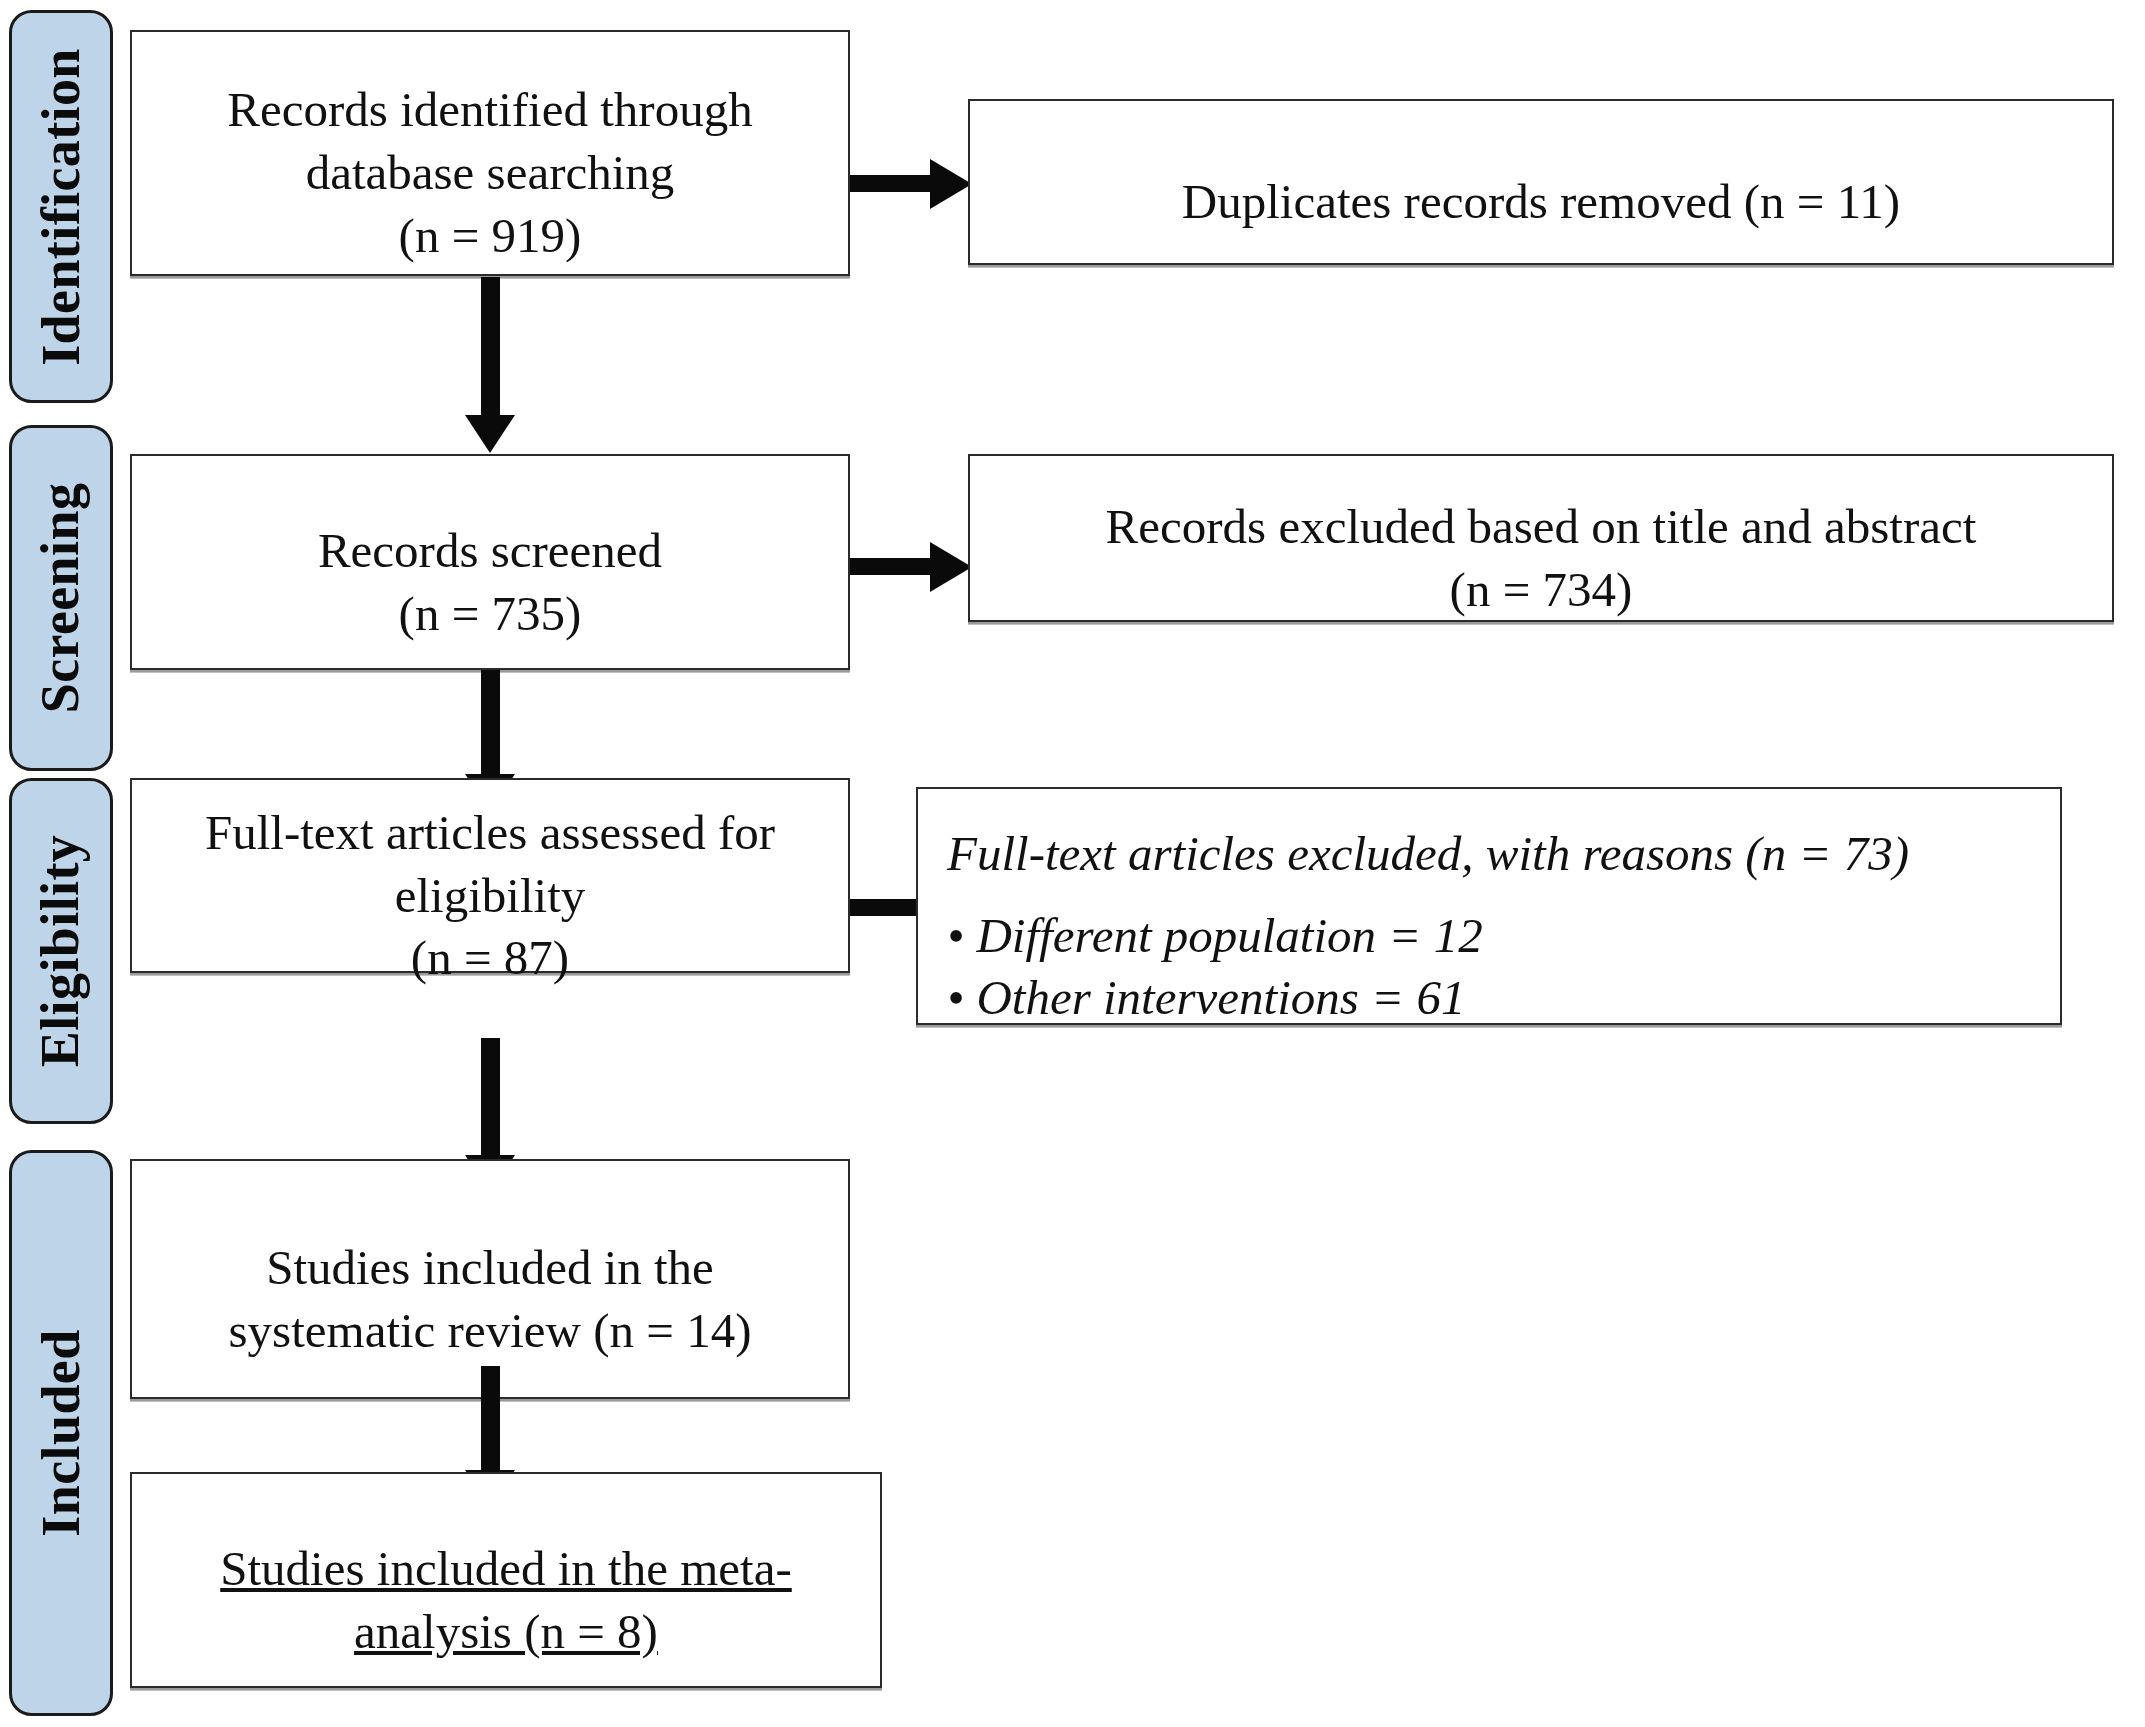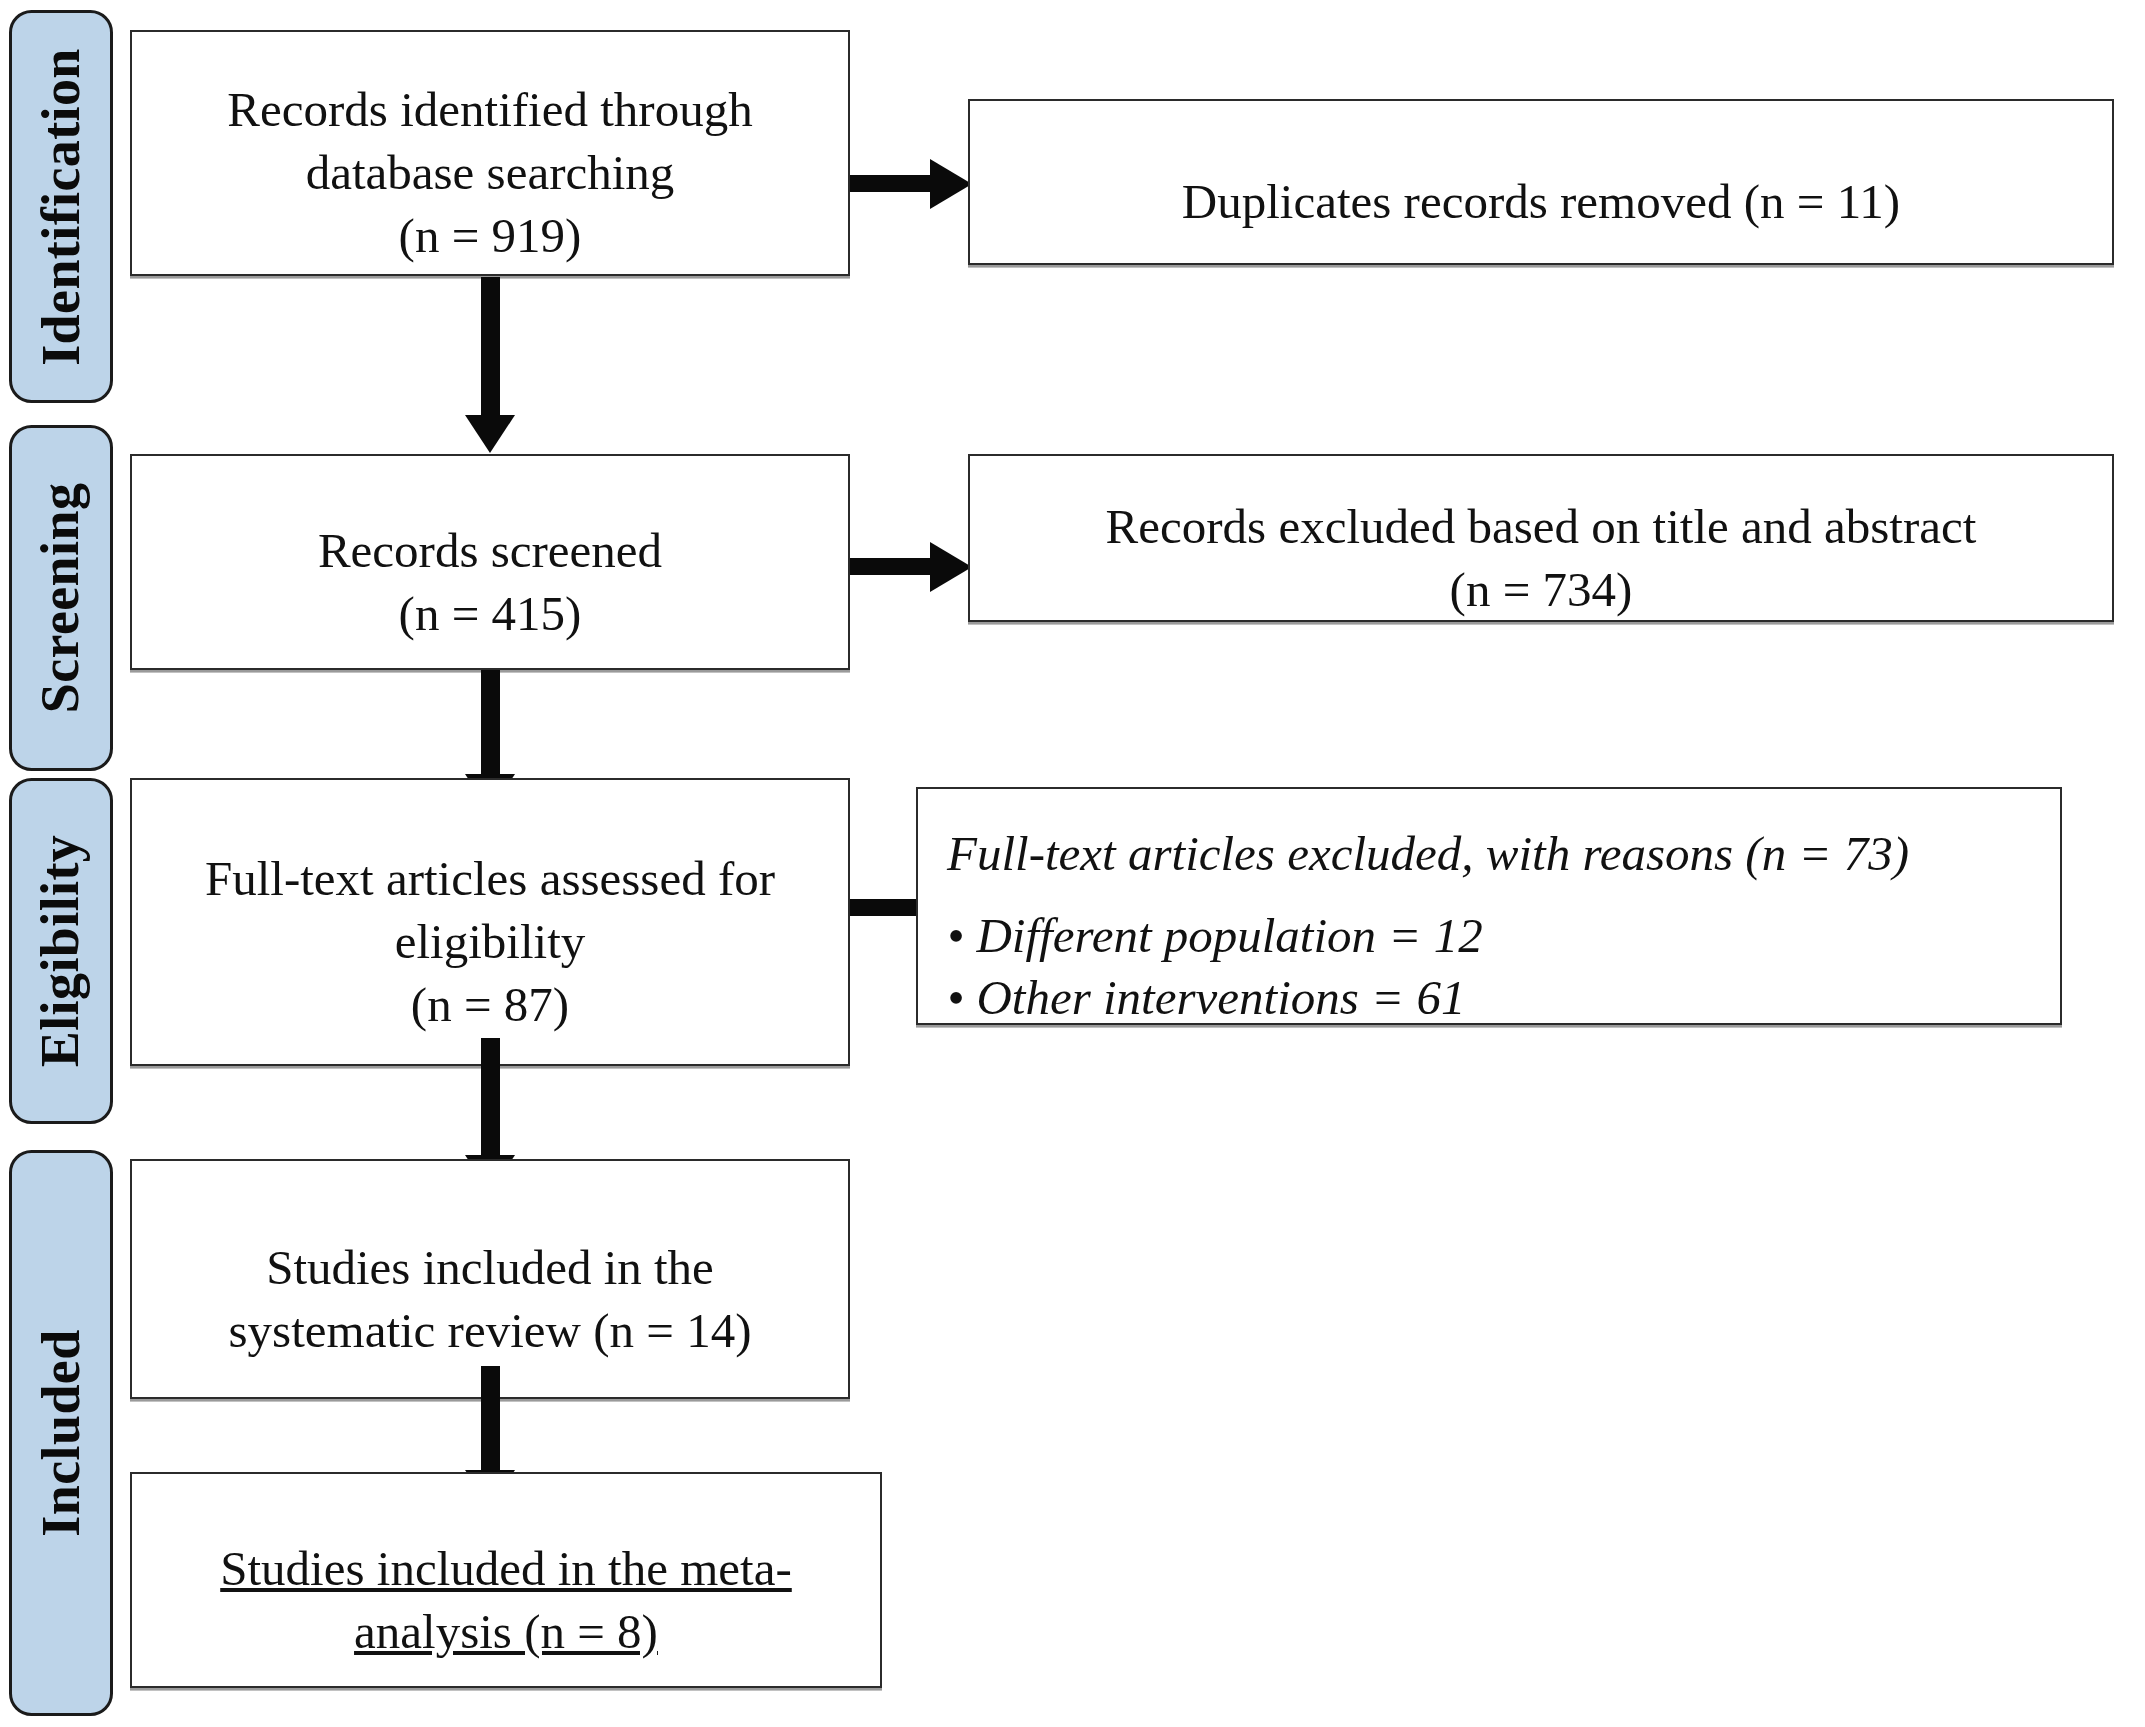--- a/index.html
+++ b/index.html
@@ -160,42 +160,42 @@
   </div>
 
   <div class="arrow-v" style="left:481px; top:277px;">
     <div class="shaft" style="height:143px;"></div>
     <div class="head" style="top:138px;"></div>
   </div>
 
   <div class="flow-box center" style="left:130px; top:454px; width:720px; height:216px;">
     <div class="box-text">
       <span>Records screened</span><br>
-      <span>(n = 415)</span>
+      <span>(n = 735)</span>
     </div>
   </div>
 
   <div class="arrow-h" style="left:850px; top:558px;">
     <div class="shaft" style="width:86px;"></div>
     <div class="head" style="left:80px;"></div>
   </div>
 
   <div class="flow-box center" style="left:968px; top:454px; width:1146px; height:168px;">
     <div class="box-text">
       <span>Records excluded based on title and abstract</span><br>
       <span>(n = 734)</span>
     </div>
   </div>
 
   <div class="arrow-v" style="left:481px; top:670px;">
     <div class="shaft" style="height:108px;"></div>
     <div class="head" style="top:104px;"></div>
   </div>
 
-  <div class="flow-box center" style="left:130px; top:778px; width:720px; height:288px;">
+  <div class="flow-box center" style="left:130px; top:778px; width:720px; height:195px;">
     <div class="box-text">
       <span>Full-text articles assessed for</span><br>
       <span>eligibility</span><br>
       <span>(n = 87)</span>
     </div>
   </div>
 
   <div class="arrow-h" style="left:850px; top:899px;">
     <div class="shaft" style="width:86px;"></div>
     <div class="head" style="left:80px;"></div>

